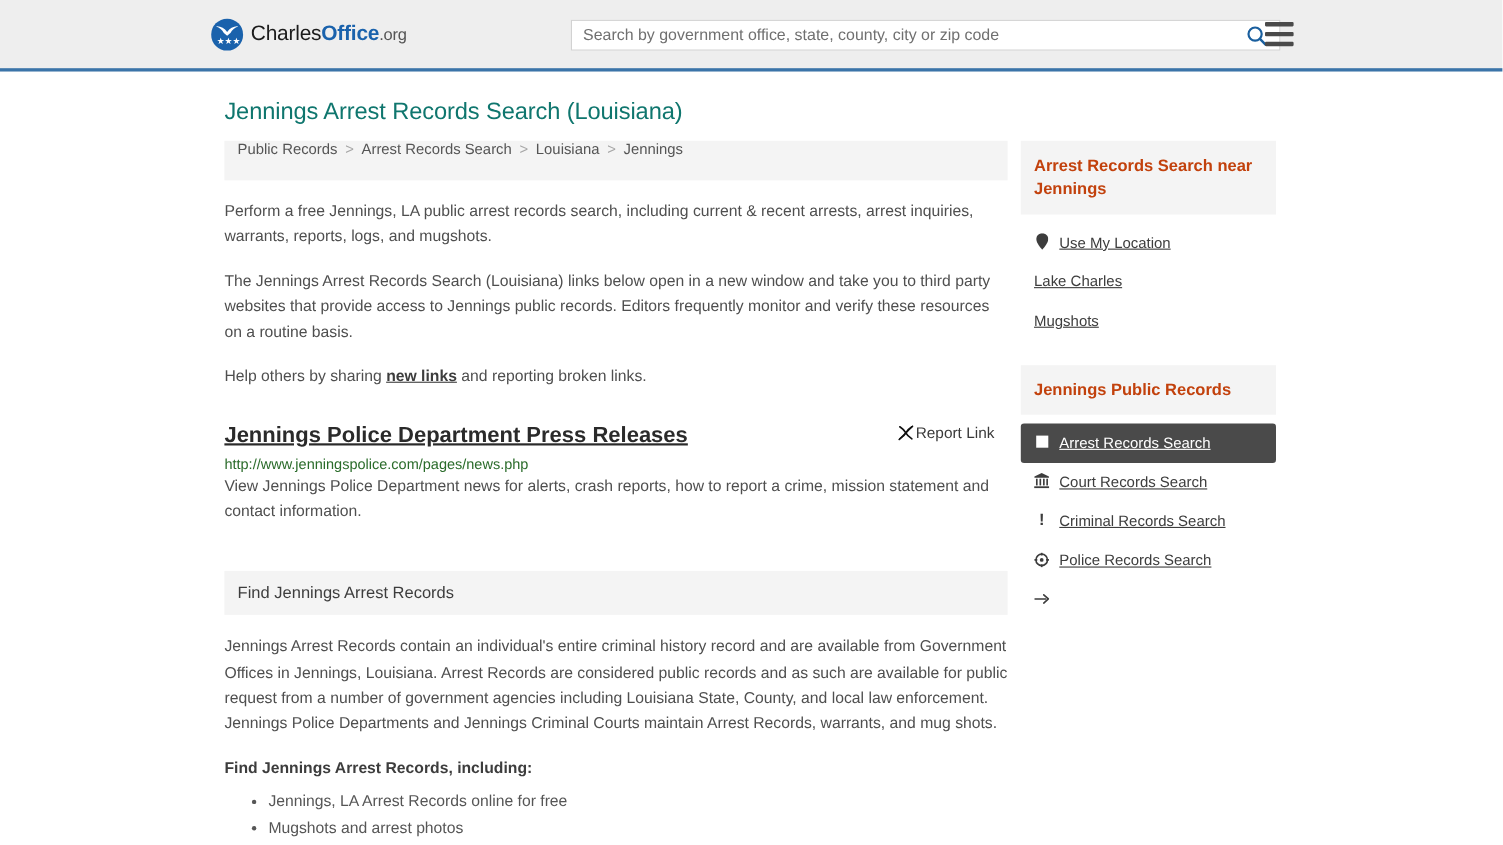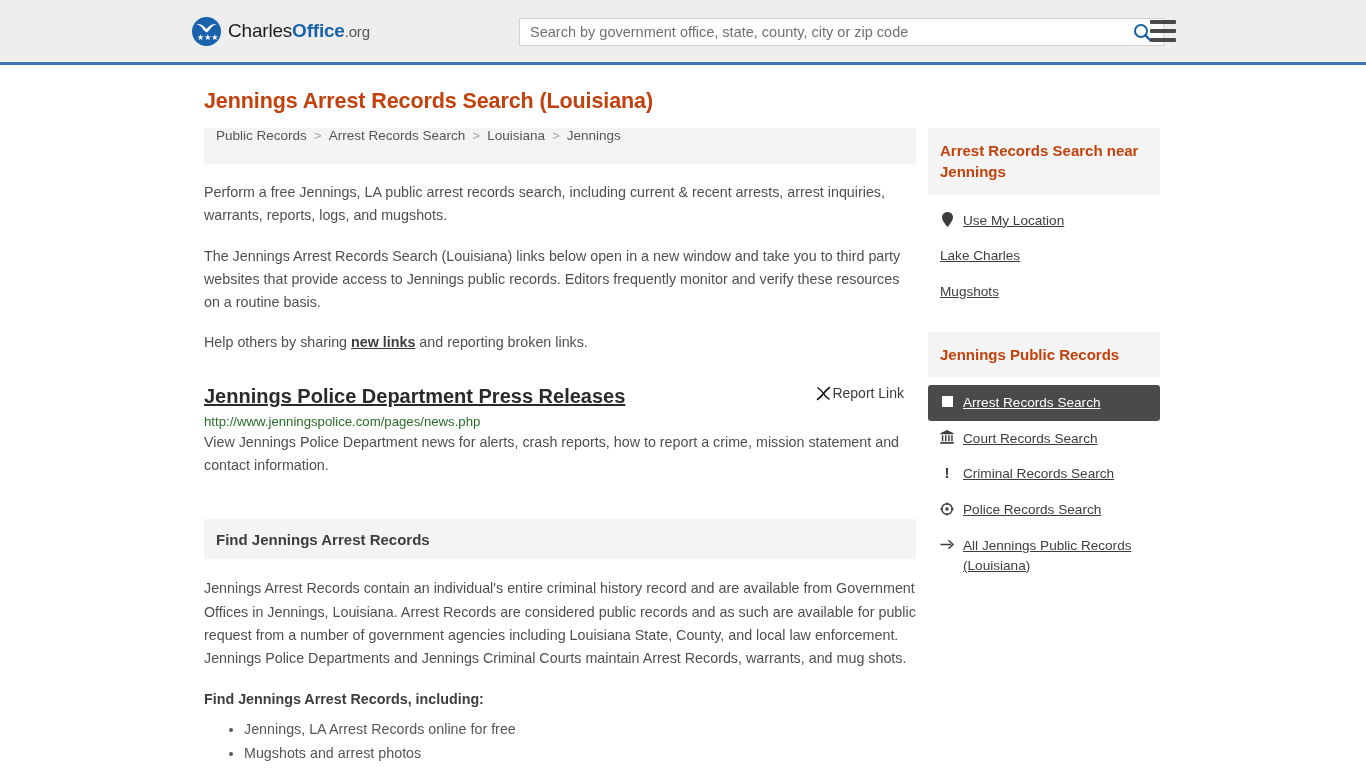--- a/index.html
+++ b/index.html
@@ -106,22 +106,22 @@
   
   #page {
     width: 1366px;
     padding: 0;
     position: relative;
   }
   #page-title {
     margin: 0;
     padding: 24px 0 0 204px;
     font-size: 21.5px;
-    font-weight: bold;
-    color: #c2410c;
+    font-weight: normal;
+    color: #0f766e;
     letter-spacing: -0.1px;
   }
   #content-wrap {
     display: flex;
     padding-left: 204px;
     padding-top: 14px;
   }
   #main-col { width: 712px; flex: none; }
   #side-col { width: 232px; flex: none; margin-left: 12px; }
 
@@ -186,21 +186,21 @@
   }
 
   
   .panel-head {
     background: #f4f4f4;
     height: 40px;
     display: flex;
     align-items: center;
     padding: 0 12px;
     font-size: 15px;
-    font-weight: bold;
+    font-weight: normal;
     color: #3d3d3d;
     margin-top: 42px;
   }
   .section-body {
     margin-top: 18px;
     font-size: 14.3px;
     line-height: 1.63;
     color: #4f4f4f;
   }
   .sub-head {
@@ -418,21 +418,20 @@
             <span class="lbl">Police Records Search</span>
           </div>
 
           <div class="side-item">
             <span class="side-ico">
               <svg width="15" height="11" viewBox="0 0 15 11">
                 <line x1="0.5" y1="5.5" x2="12" y2="5.5" stroke="#3d3d3d" stroke-width="1.6"></line>
                 <path d="M9.5 1.5 L14 5.5 L9.5 9.5" stroke="#3d3d3d" stroke-width="1.6" fill="none" stroke-linecap="round" stroke-linejoin="round"></path>
               </svg>
             </span>
-            <span class="lbl">All Jennings Public Records (Louisiana)</span>
           </div>
 
         </div>
       </div>
 
     </div>
   </div>
 </div>
 
 </body></html>

